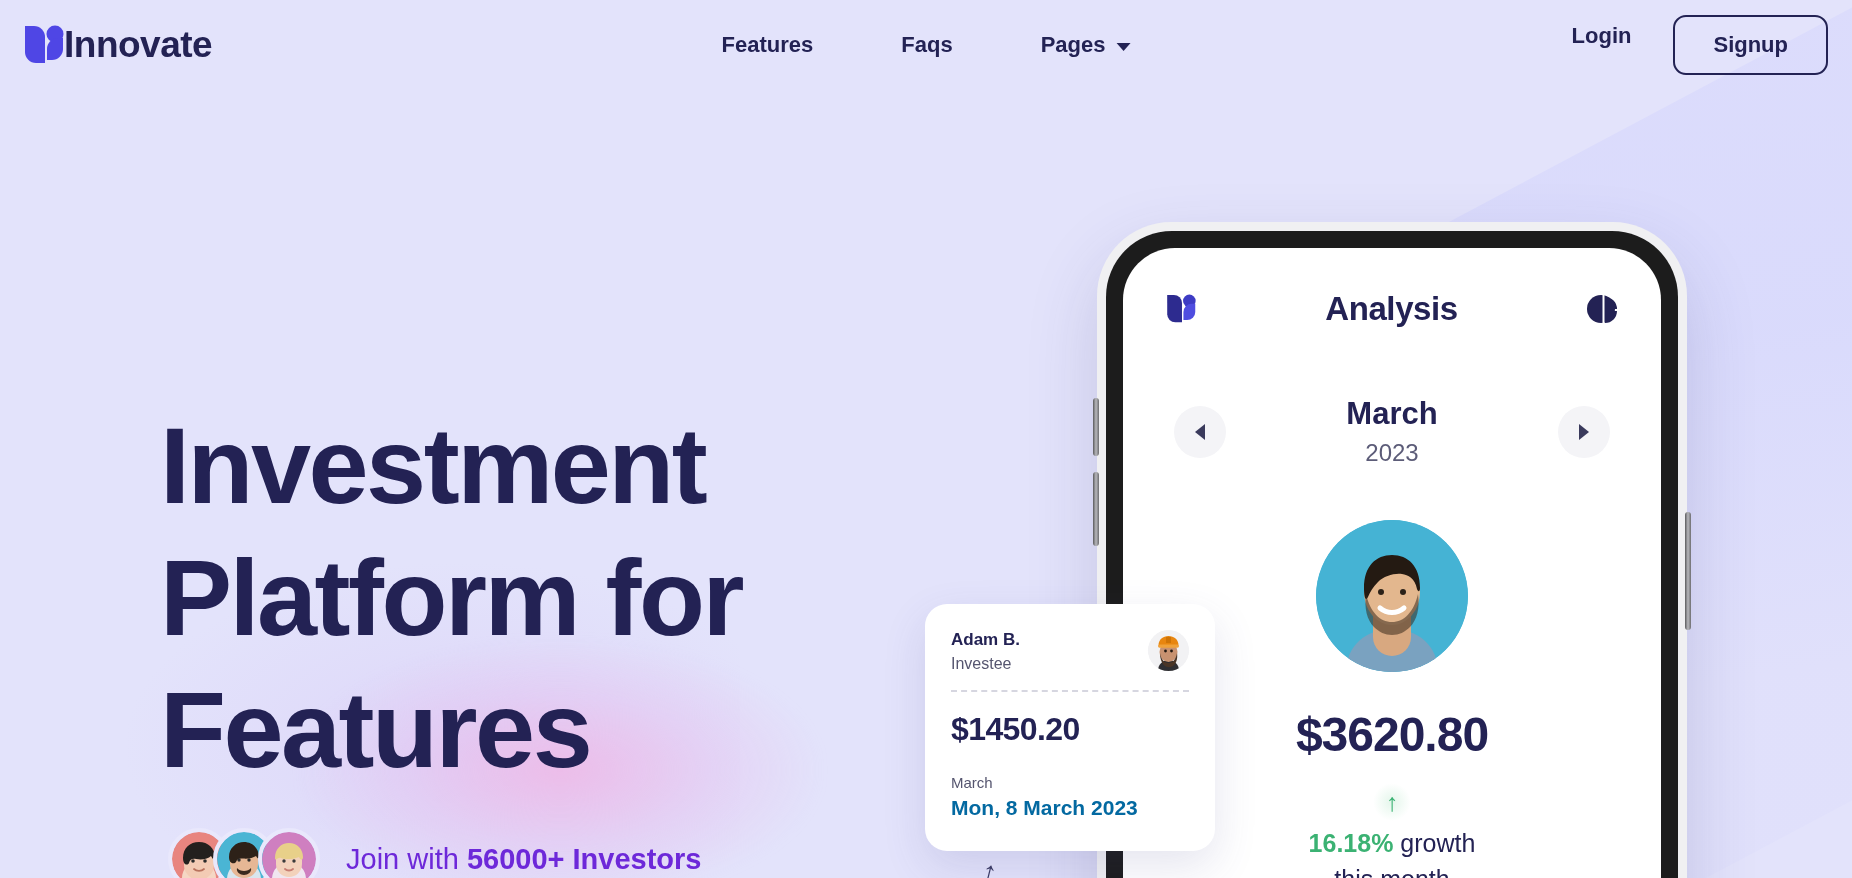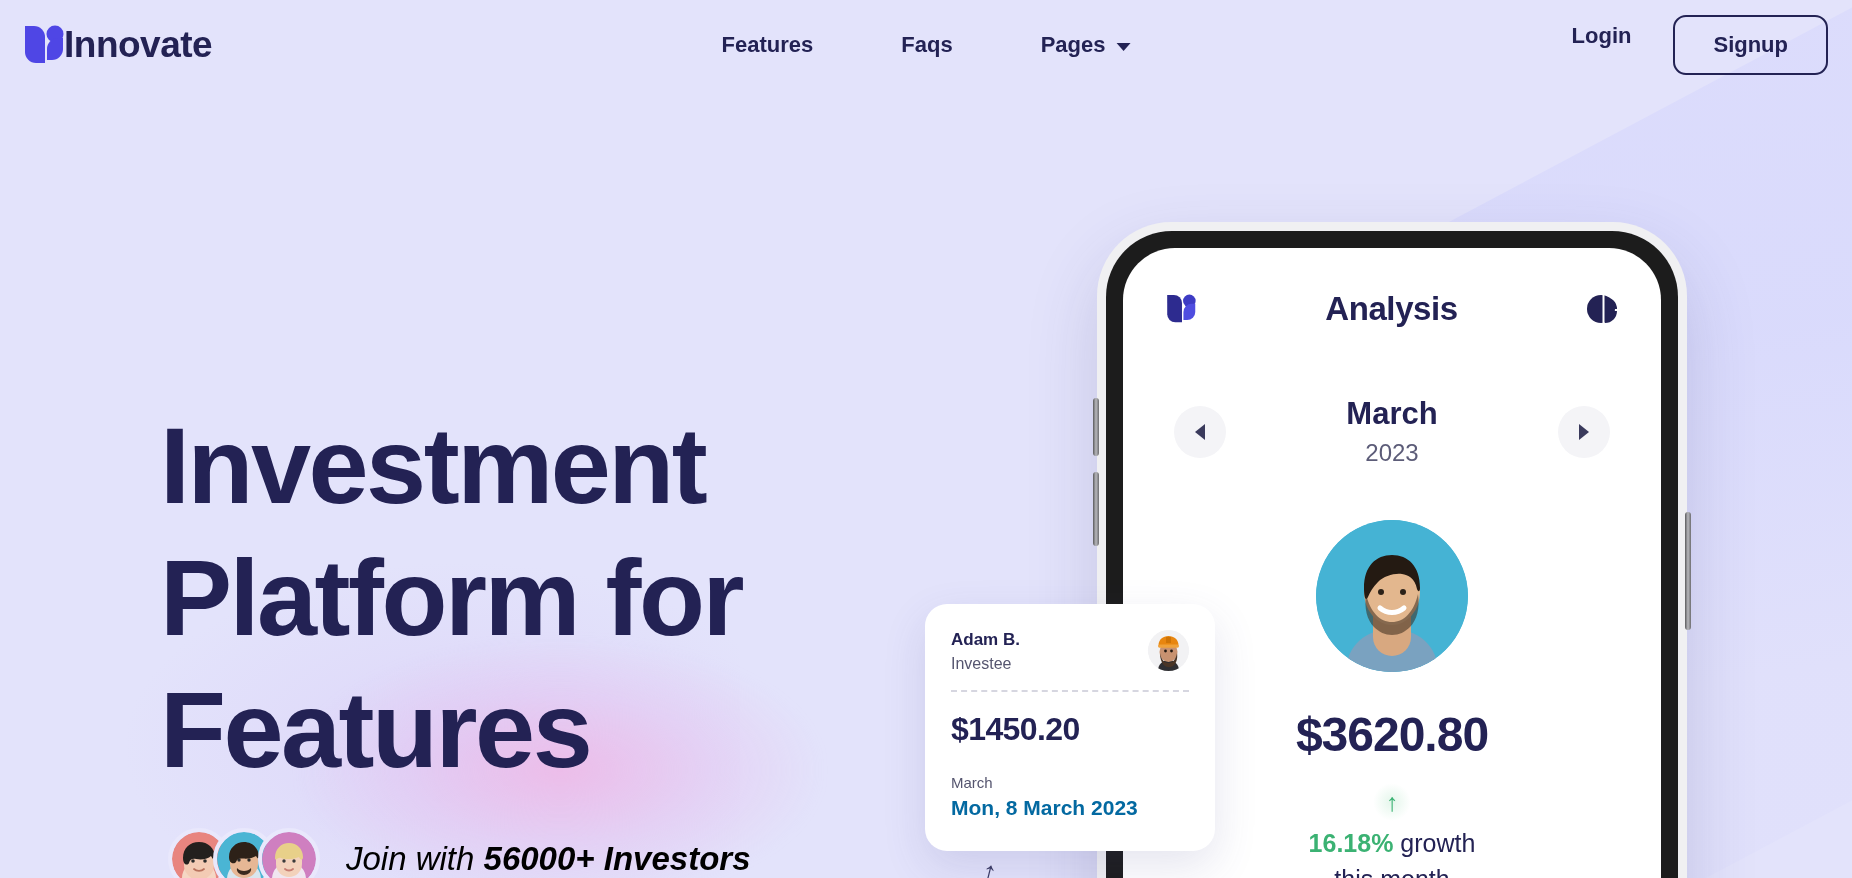--- a/index.html
+++ b/index.html
@@ -106,21 +106,21 @@
   .avatars { display:flex; align-items:center; }
   .avatar {
     width:62px; height:62px; border-radius:50%;
     border:4px solid #e9e8fc;
     margin-right:-17px;
     position:relative; overflow:hidden;
     flex:none;
   }
   .avatar:last-child { margin-right:0; }
   .proof-text {
-    font-size:33px; color:#000000; font-weight:400; white-space:nowrap;font-style:italic;
+    font-size:29px; color:#6d28d9; font-weight:400; white-space:nowrap;
   }
   .proof-text b { font-weight:700; }
 
   
   .phone-wrap {
     position:absolute;
     left:1097px; top:222px;
     width:590px; height:880px;
     z-index:15;
   }

